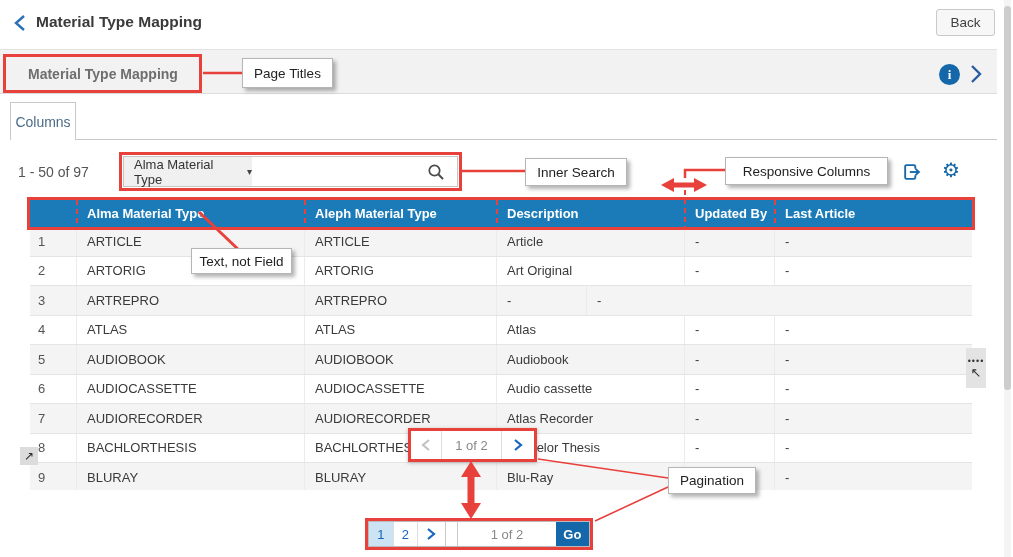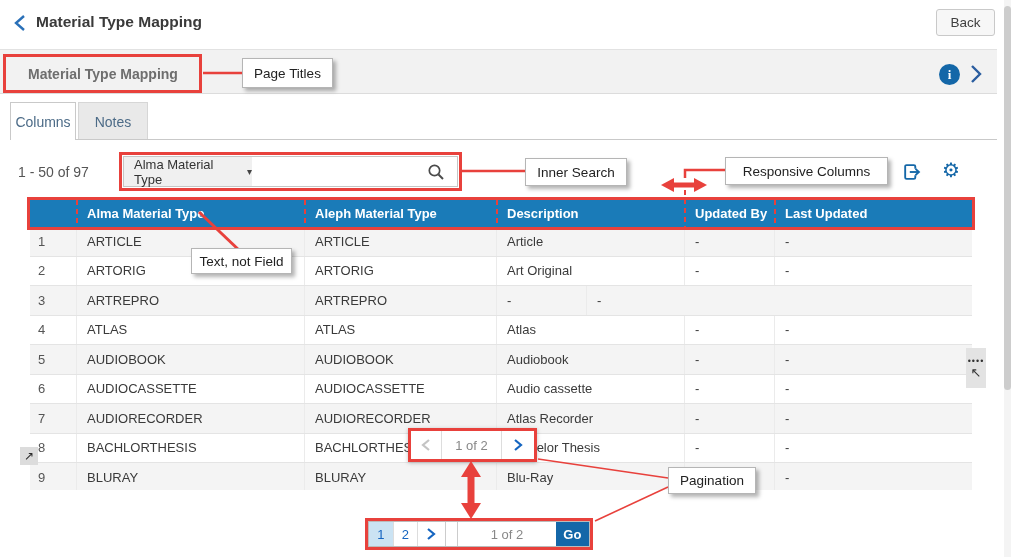--- a/index.html
+++ b/index.html
@@ -109,21 +109,20 @@
   <div class="abs" id="section-bar"></div>
   <div class="abs" id="section-title">Material Type Mapping</div>
   <div class="abs" id="info-icon">i</div>
   <svg class="abs" style="left:968px;top:63px;" width="16" height="22">
     <polyline points="4,3 12,11 4,19" fill="none" stroke="#2a5d9f" stroke-width="2.4"></polyline>
   </svg>
   <div class="abs redbox" id="title-redbox"></div>
 
   <div class="abs" id="tabs-line"></div>
   <div class="abs tab" id="tab-values">Columns</div>
-  <div class="abs tab" id="tab-notes">Notes</div>
 
   <div class="abs" id="result-count">1 - 50 of 97</div>
   <div class="abs redbox" id="search-redbox"></div>
   <div class="abs" id="filter-dropdown">
     <span>Alma Material Type</span>
     <span id="filter-caret">▾</span>
   </div>
   <input class="abs" id="search-input" value="" style="">
   <div class="abs" id="search-btn">
     <svg width="18" height="18">
@@ -137,21 +136,21 @@
     <polyline points="13.2,7.2 16.3,10 13.2,12.8" fill="none" stroke="#1467a8" stroke-width="1.7"></polyline>
   </svg>
   <div class="abs" id="gear-icon">⚙</div>
 
   <div class="abs" id="thead">
     <div class="hcell w0"></div>
     <div class="hcell w1">Alma Material Type</div>
     <div class="hcell w2">Aleph Material Type</div>
     <div class="hcell w3">Description</div>
     <div class="hcell w4">Updated By</div>
-    <div class="hcell w5">Last Updated</div>
+    <div class="hcell w5">Last Article</div>
   </div>
   <div class="abs redbox" id="header-redbox"></div>
 
   <div class="abs" id="tbody">
       <div class="trow odd">
         <div class="tcell w0">1</div>
         <div class="tcell w1">ARTICLE</div>
         <div class="tcell w2">ARTICLE</div>
         <div class="tcell w3">Article</div>
         <div class="tcell w4">-</div>

